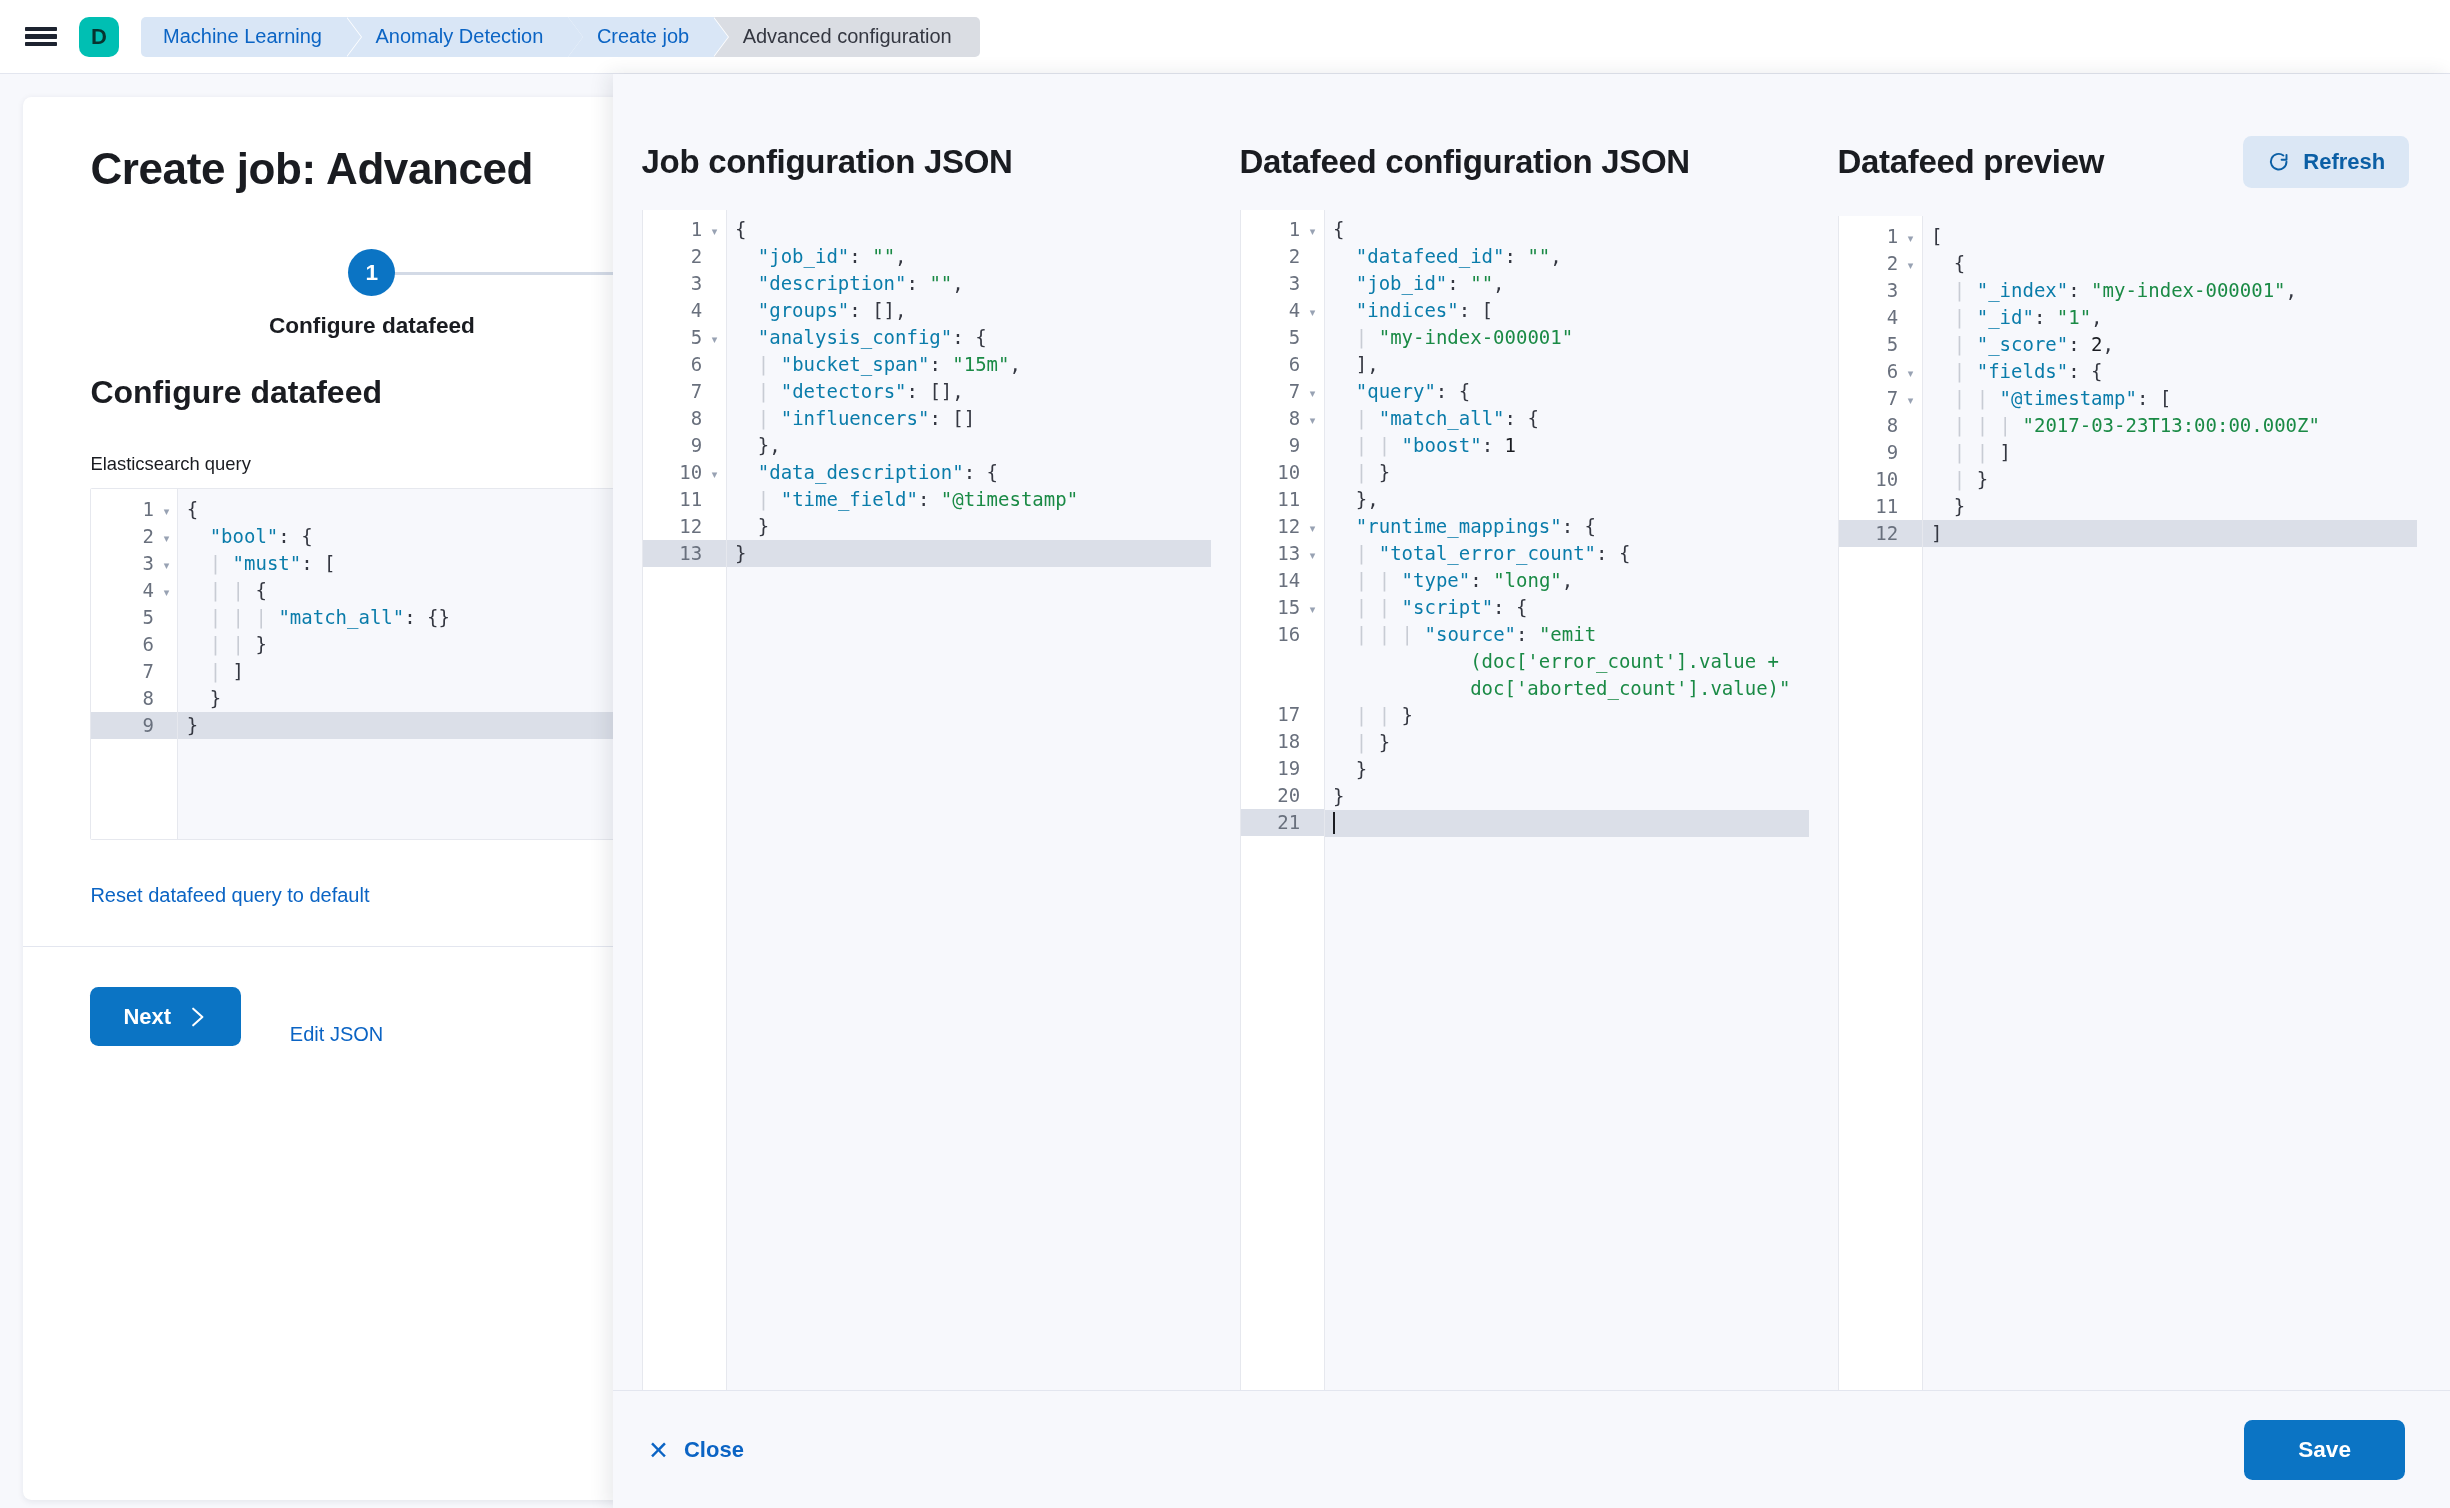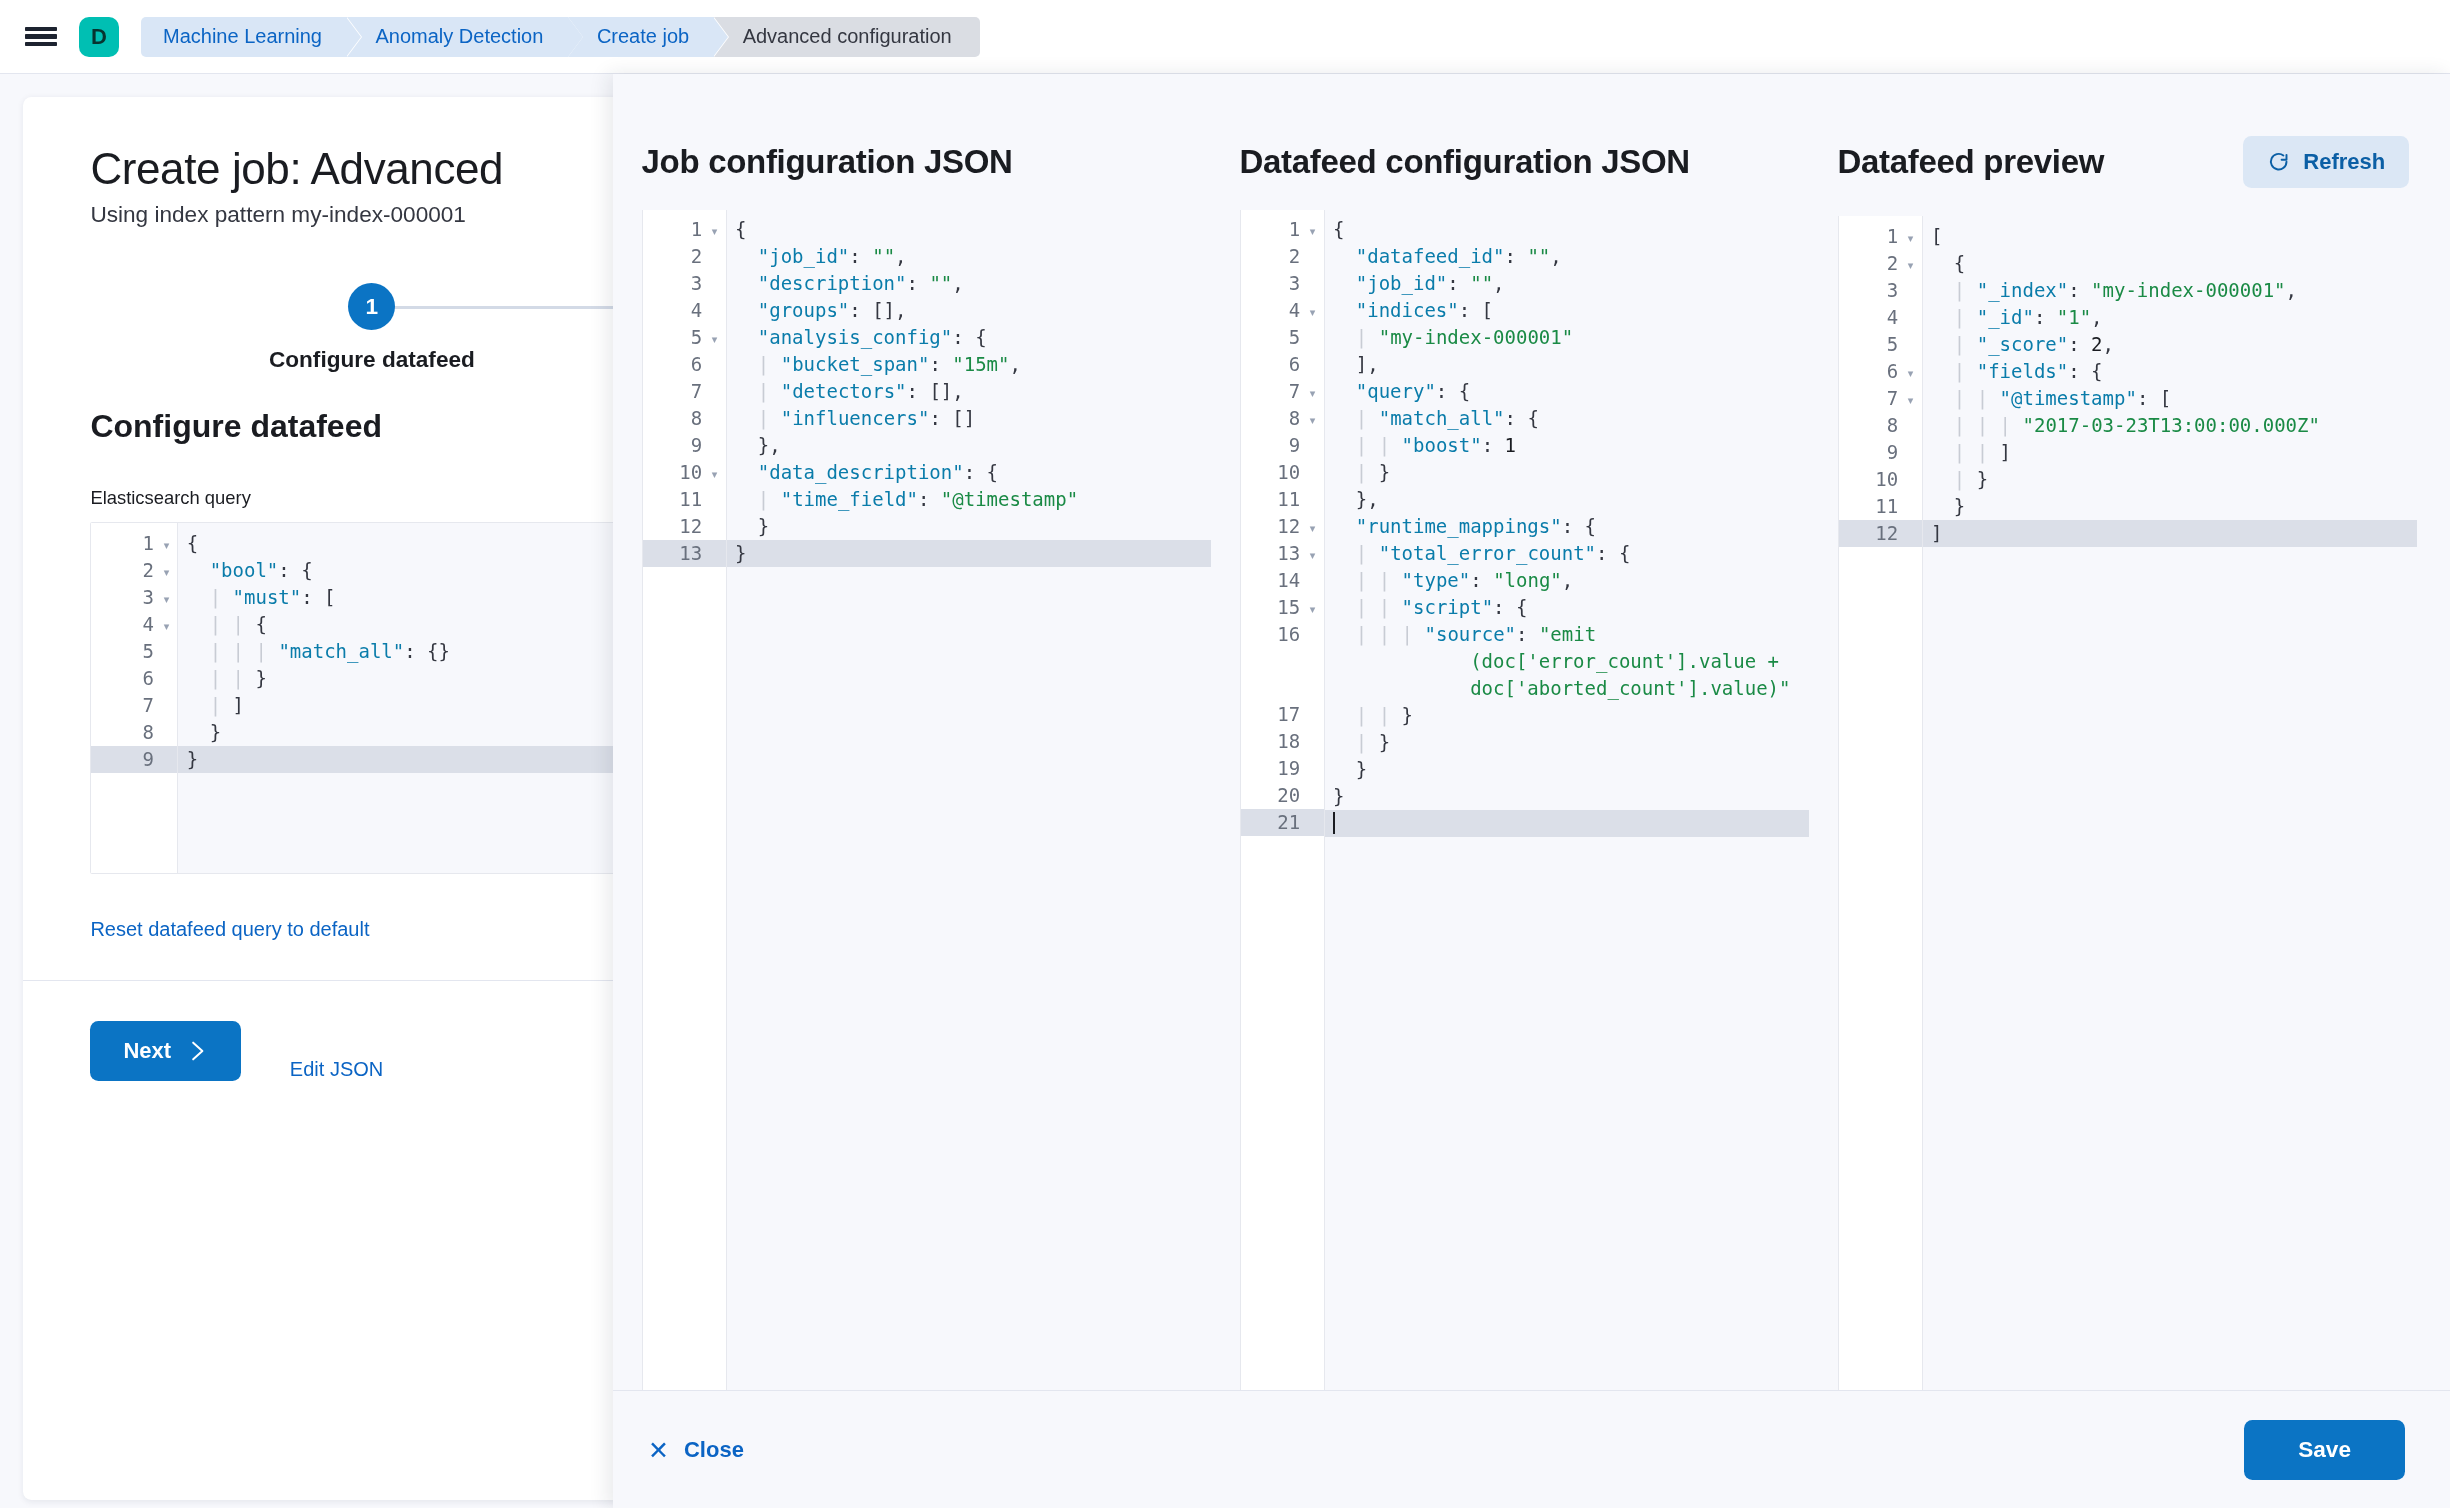--- a/index.html
+++ b/index.html
@@ -49,21 +49,21 @@
 
   
   .wizard-card {
     position:absolute; left: 23.4px; top: 97px;
     width: 1013px; height: 1403px;
     background:#ffffff; border-radius: 8.4px;
     box-shadow: 0 1.7px 6.7px rgba(30,40,60,.08);
     overflow: hidden;
   }
   .wiz-inner { padding: 47px 67px 0 67px; }
-  .page-title { font-size: 44px; font-weight: 400; color:#1a1c21; letter-spacing:-0.4px; }
+  .page-title { font-size: 44px; font-weight: 700; color:#1a1c21; letter-spacing:-0.4px; }
   .page-sub { font-size: 22.6px; color:#343741; margin-top: 8.4px; }
 
   .stepper { margin-top: 55px; position: relative; height: 47px; }
   .step-line { position:absolute; left: 300px; right: -84px; top: 22.6px; height: 3.3px; background:#d3dae6; }
   .step-circle {
     position:absolute; left: 258px; top: 0; width: 47px; height: 47px; border-radius: 50%;
     background:#0b74c4; color:#fff; font-size:22.6px; font-weight:600;
     display:flex; align-items:center; justify-content:center; z-index:2;
   }
   .step-label { margin-top: 16.7px; text-align:center; width: 563px; font-size: 22.6px; font-weight: 700; color:#1a1c21; }
@@ -169,21 +169,20 @@
     <div class="crumb">Machine Learning</div>
     <div class="crumb">Anomaly Detection</div>
     <div class="crumb">Create job</div>
     <div class="crumb current">Advanced configuration</div>
   </div>
 </div>
 
 <div class="wizard-card">
   <div class="wiz-inner">
     <div class="page-title">Create job: Advanced</div>
-    <div class="page-sub">Using index pattern my-index-000001</div>
 
     <div class="stepper">
       <div class="step-line"></div>
       <div class="step-circle">1</div>
     </div>
     <div class="step-label">Configure datafeed</div>
 
     <div class="section-title">Configure datafeed</div>
     <div class="field-label">Elasticsearch query</div>
 

